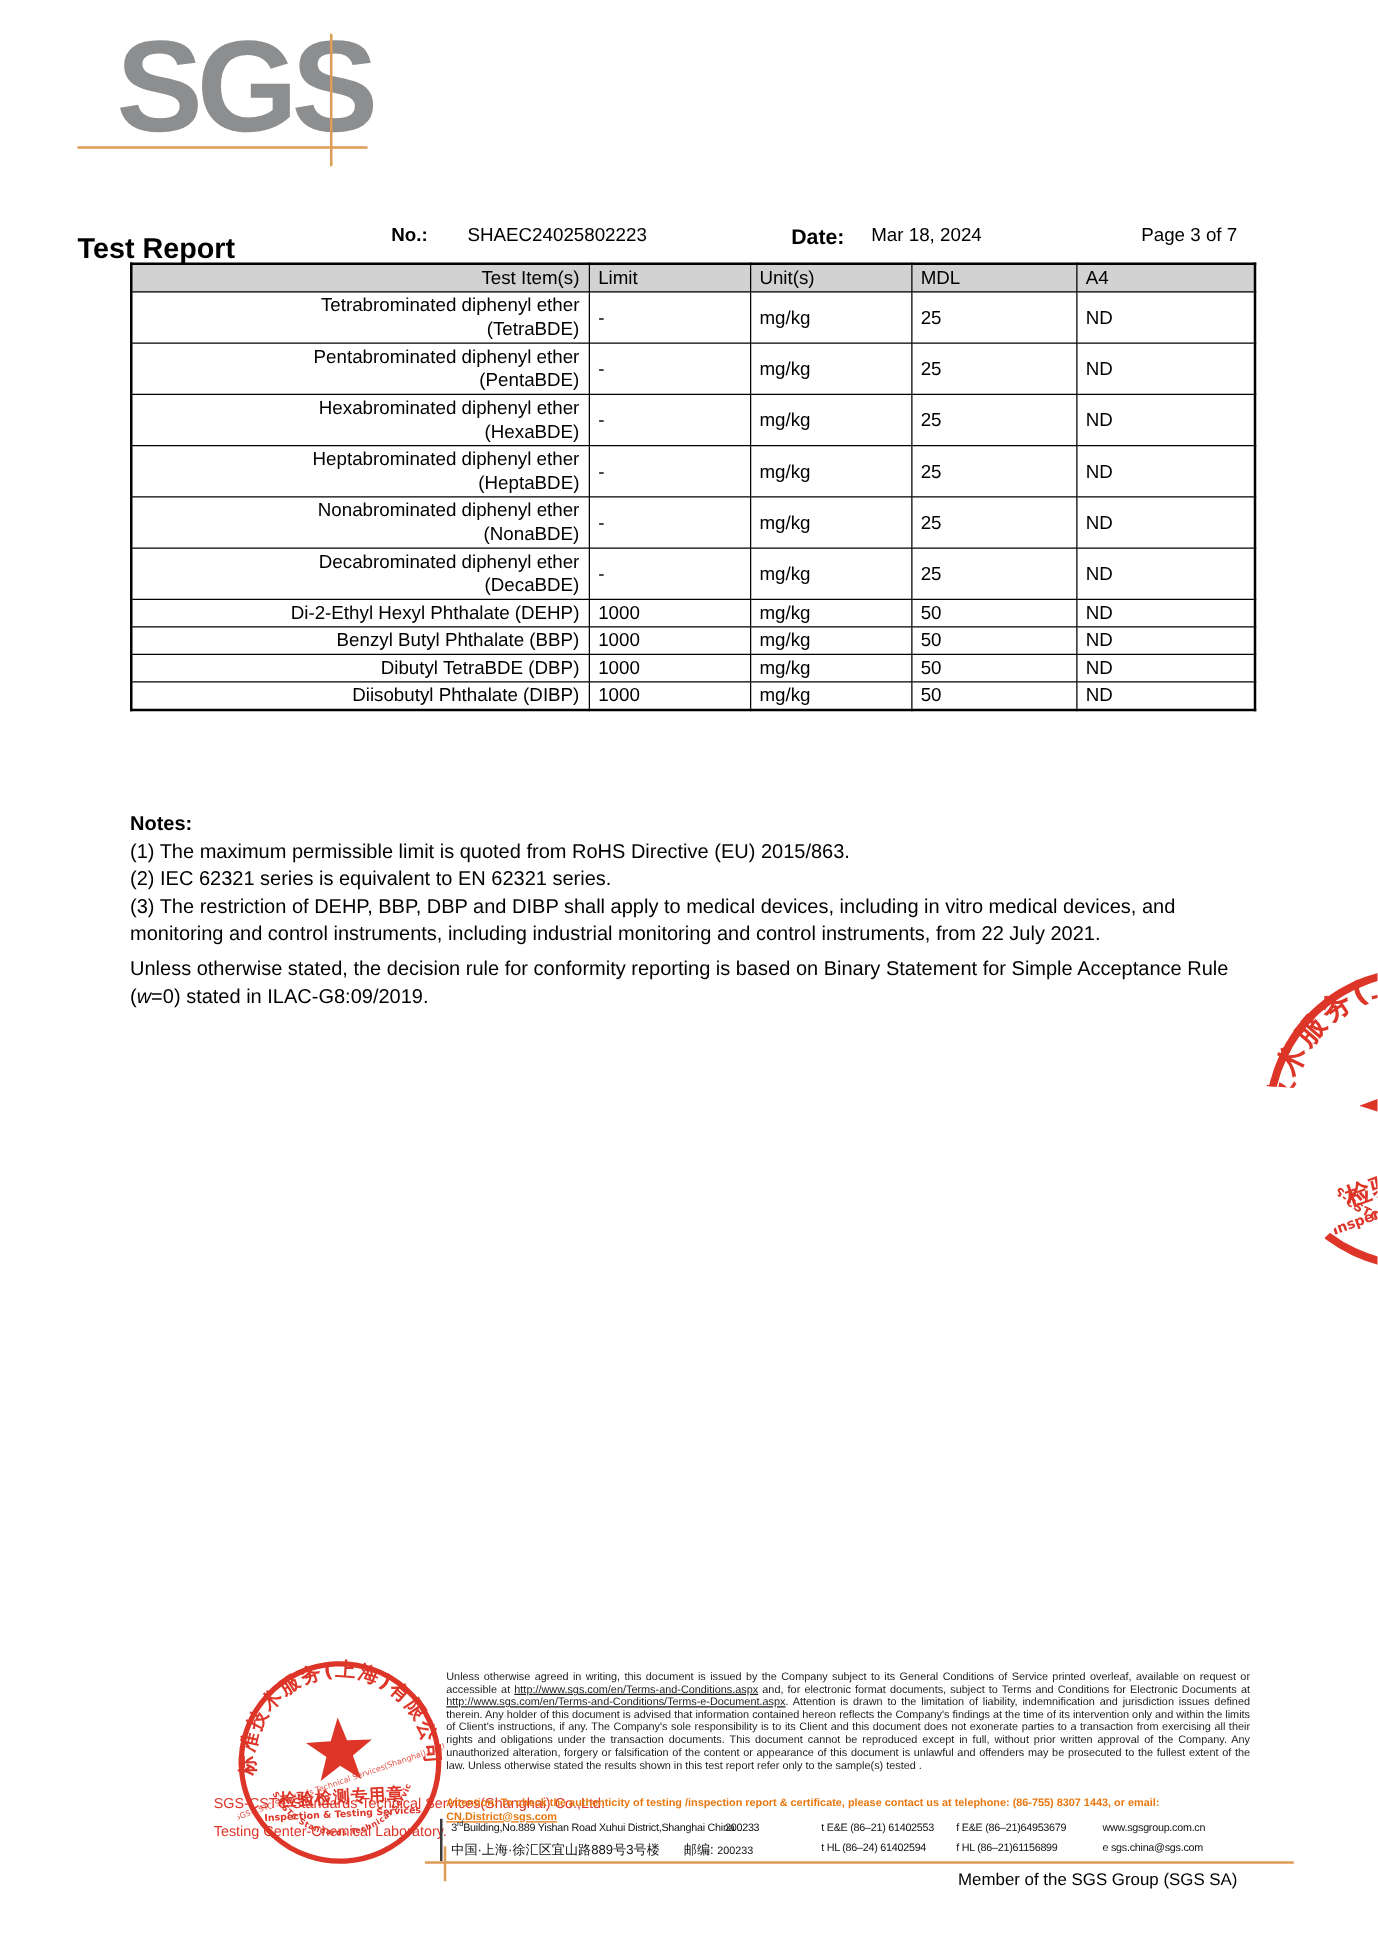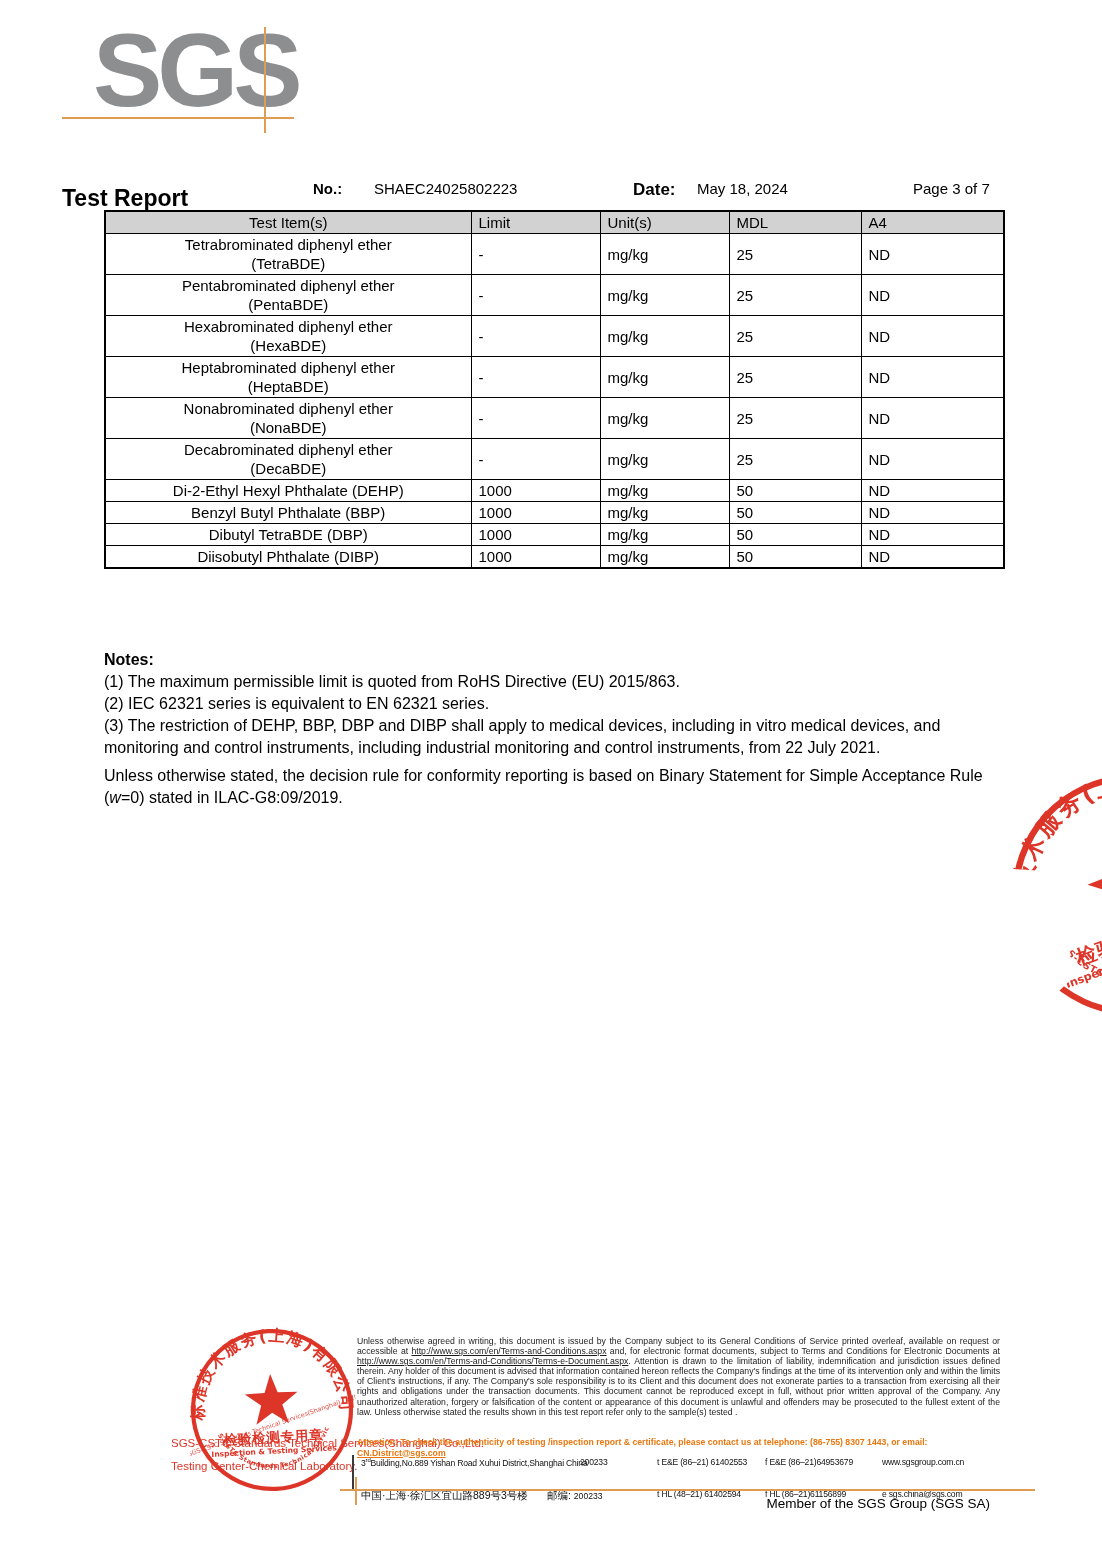--- a/index.html
+++ b/index.html
@@ -31,21 +31,21 @@
   table.test-table {
     position:absolute; left:104px; top:210px; width:899px;
     border-collapse:collapse; font-size:15px; table-layout:fixed;
     border:2px solid #000;
   }
   .test-table th, .test-table td {
     border:1px solid #000; padding:1px 7px; vertical-align:middle;
     text-align:left; line-height:19px; height:21px;
   }
   .test-table th { background:#d2d2d2; font-weight:400; }
-  .test-table th:first-child, .test-table td.cell-item { text-align:center; }
+  .test-table th:first-child, .test-table td.cell-item { text-align:right; }
   .test-table td.cell-item { white-space:pre-line; }
 
   
   .notes { position:absolute; left:104px; top:649px; width:896px; font-size:16px; line-height:22px; }
   .notes-title { font-weight:700; }
   .decision-rule { margin-top:6px; }
   .ital { font-style:italic; }
 
   
   svg text { font-family:"DejaVu Sans", sans-serif; }
@@ -72,41 +72,41 @@
   .legal .u { text-decoration:underline; }
   .attention {
     position:absolute; left:357px; top:1437px; width:643px;
     font-size:8.7px; line-height:10.5px; font-weight:700; color:#e8770f;
   }
   .attention .u { text-decoration:underline; }
 
   .addr-block { position:absolute; left:352px; top:1455px; width:684px; height:34px; border-left:2px solid #3a3a3a; }
   .fa { position:absolute; white-space:nowrap; font-size:8.6px; color:#111; letter-spacing:-0.2px; }
   .fa.cjk { font-size:10.5px; letter-spacing:0; }
-  .r1 { top:2px; } .r2 { top:18px;margin-top:16px; }
+  .r1 { top:2px; } .r2 { top:18px; }
   .c1 { left:7px; } .c2 { left:226px; } .c2b { left:193px; } .c3 { left:303px; } .c4 { left:411px;text-align:center; } .c5 { left:528px; }
   sup { font-size:6px; vertical-align:super; }
 
   .footer-rule   { position:absolute; left:340px; top:1489px; width:695px; height:2px; background:#df9c55; }
   .footer-rule-v { position:absolute; left:355px; top:1477px; width:2px; height:28px; background:#df9c55; }
 
   .member-line { position:absolute; left:600px; top:1496px; width:390px; text-align:right; font-size:13.5px; }
 </style>
 </head>
 <body>
 
 <div class="logo-text">SGS</div>
 <div class="crosshair-v"></div>
 <div class="crosshair-h"></div>
 
 <span class="hdr hdr-title">Test Report</span>
 <span class="hdr hdr-nolab">No.:</span>
 <span class="hdr hdr-noval">SHAEC24025802223</span>
 <span class="hdr hdr-datelab">Date:</span>
-<span class="hdr hdr-dateval">May 18, 2024</span>
+<span class="hdr hdr-dateval">Mar 18, 2024</span>
 <span class="hdr hdr-page">Page 3 of 7</span>
 
 <table class="test-table">
   <colgroup>
     <col style="width:366px">
       <col style="width:129px">
       <col style="width:129px">
       <col style="width:132px">
       <col style="width:143px">
   </colgroup>
@@ -248,20 +248,20 @@
 </div>
 
 <div class="addr-block">
   <span class="fa r1 c1"><span>3</span><sup>rd</sup><span>Building,No.889 Yishan Road Xuhui District,Shanghai China</span></span>
   <span class="fa r1 c2">200233</span>
   <span class="fa r1 c3">t E&amp;E (86–21) 61402553</span>
   <span class="fa r1 c4">f E&amp;E (86–21)64953679</span>
   <span class="fa r1 c5">www.sgsgroup.com.cn</span>
   <span class="fa r2 c1 cjk">中国·上海·徐汇区宜山路889号3号楼</span>
   <span class="fa r2 c2b cjk"><span>邮编:</span> <span style="font-size:8.6px">200233</span></span>
-  <span class="fa r2 c3">t HL (48–21) 61402594</span>
+  <span class="fa r2 c3">t HL (86–24) 61402594</span>
   <span class="fa r2 c4">f HL (86–21)61156899</span>
   <span class="fa r2 c5">e  sgs.china@sgs.com</span>
 </div>
 <div class="footer-rule"></div>
 <div class="footer-rule-v"></div>
 
 <div class="member-line">Member of the SGS Group (SGS SA)</div>
 
 </body></html>

